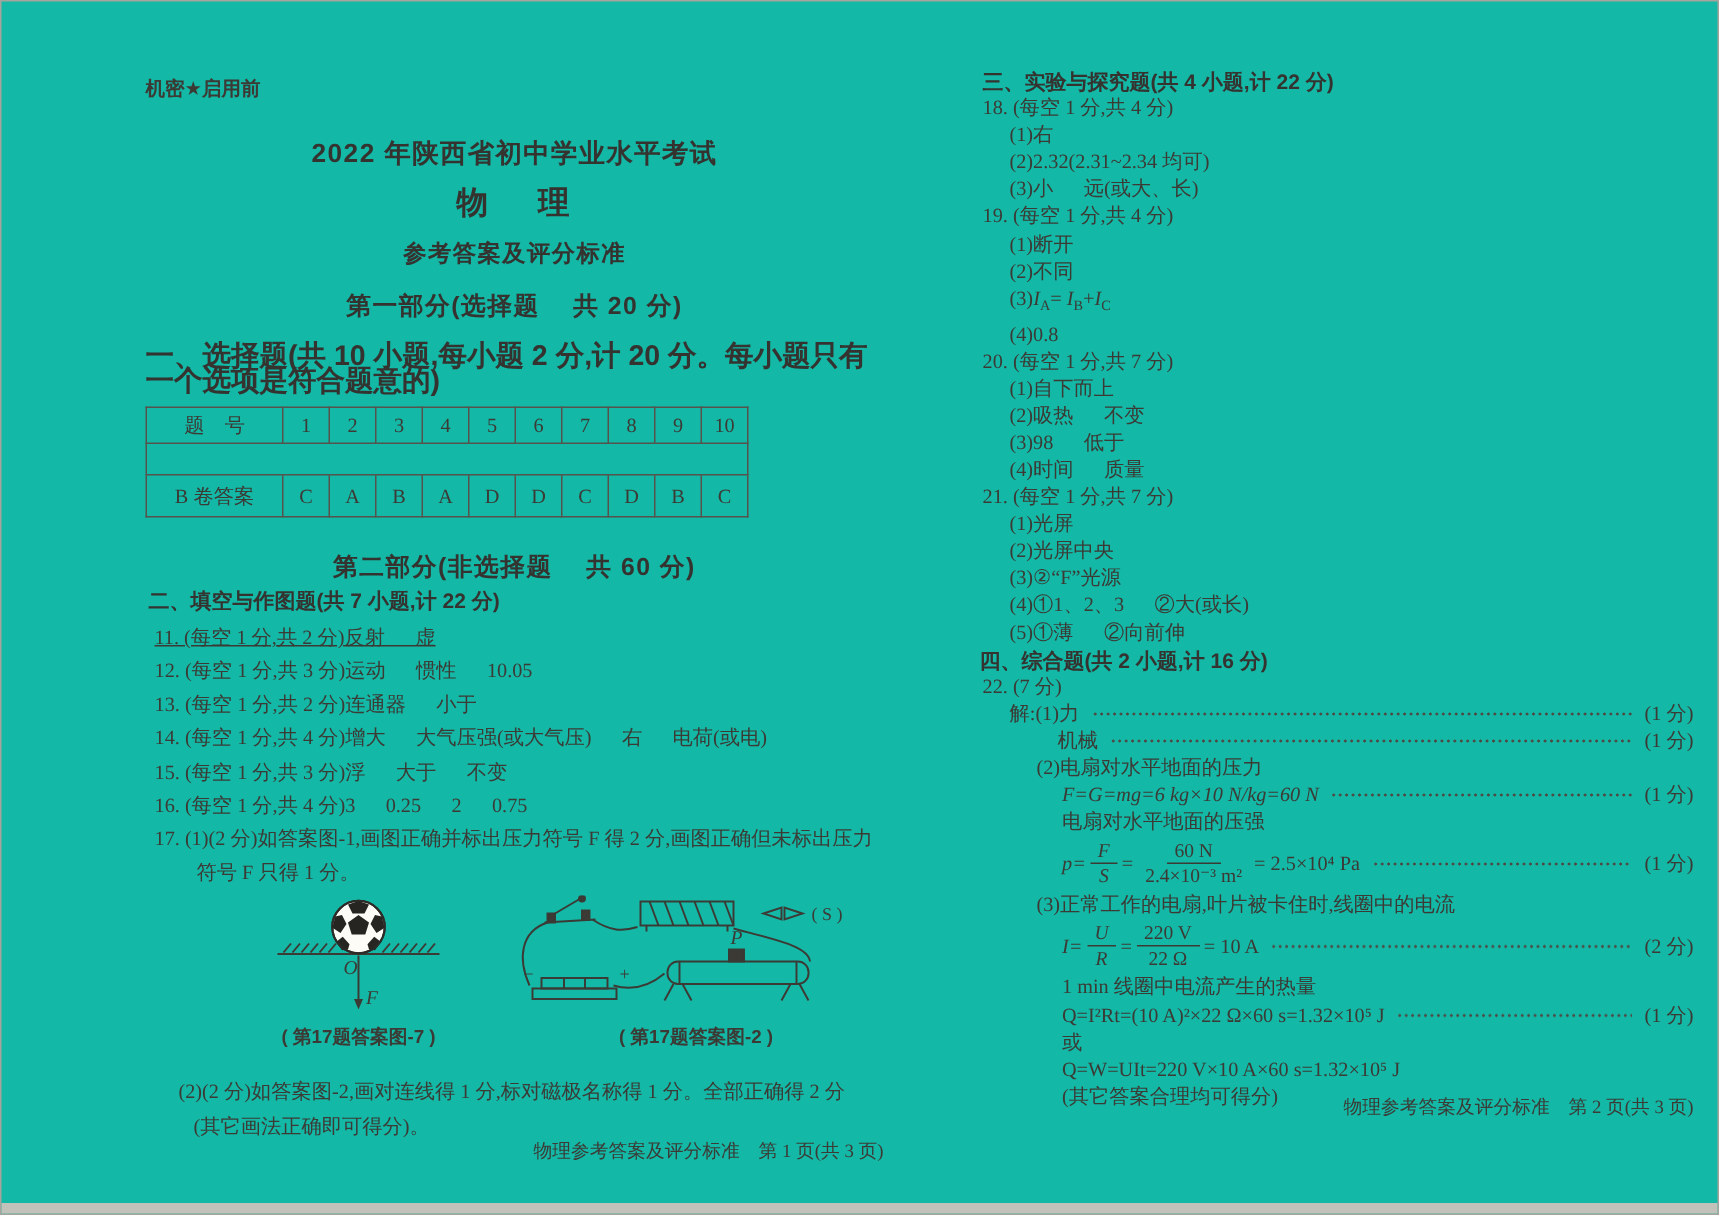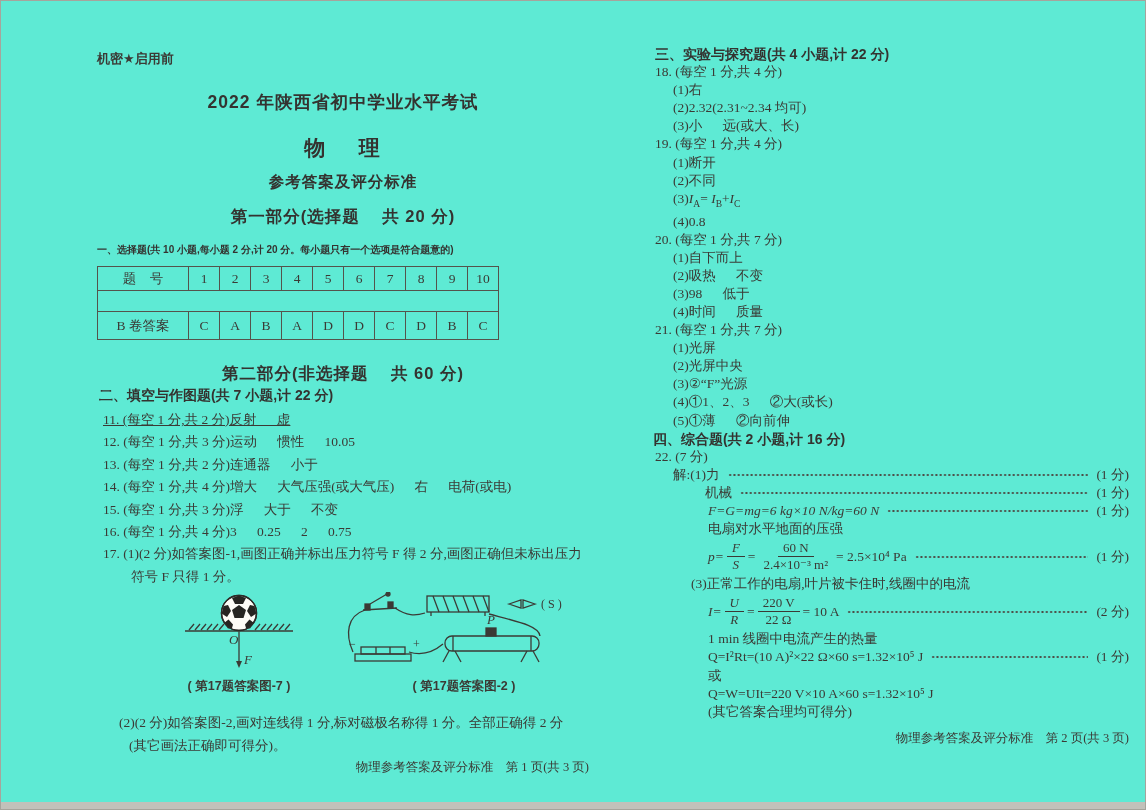--- a/index.html
+++ b/index.html
@@ -1,30 +1,30 @@
 <!DOCTYPE html>
 <html><head>
 <meta charset="utf-8">
 <style>
   html,body{margin:0;padding:0;width:1146px;height:810px;overflow:hidden;background:#90908c;}
-  .sheet{position:absolute;inset:0;background:#5eead4;border:1px solid #a6a49c;box-sizing:border-box;
+  .sheet{position:absolute;inset:0;background:#14b8a6;border:1px solid #a6a49c;box-sizing:border-box;
          font-family:"Liberation Serif","DejaVu Serif",serif;color:#3b3a35;}
   .edge-bottom{position:absolute;left:0;right:0;bottom:0;height:7px;background:#c2c1ba;}
   .line{white-space:pre-wrap;}
   .hd{font-family:"Liberation Sans","DejaVu Sans",sans-serif;font-weight:bold;color:#343330;}
   .center{text-align:center;}
 
   
   .col-left{position:absolute;left:96px;top:44px;width:492px;font-size:13.5px;line-height:22px;}
   .notice{font-size:13px;margin-top:3px;font-family:"Liberation Sans","DejaVu Sans",sans-serif;font-weight:bold;}
   .exam-title{font-size:17.5px;margin-top:21px;letter-spacing:1px;}
-  .subject-title{font-size:21px;margin-top:24px;letter-spacing:2px;}
+  .subject-title{font-size:21px;margin-top:12px;letter-spacing:2px;}
   .doc-subtitle{font-size:15.5px;margin-top:12px;letter-spacing:1px;}
   .part-head{font-size:16.5px;margin-top:12px;letter-spacing:1px;}
-  .choice-intro{font-size:10px;margin-top:14px;line-height:17px;}
+  .choice-intro{font-size:19px;margin-top:14px;line-height:17px;}
   table.ans-table{border-collapse:collapse;margin-top:8px;table-layout:fixed;}
   table.ans-table td{border:1px solid #55534c;text-align:center;font-size:13.5px;padding:0;}
   table.ans-table{border:1.5px solid #55534c;}
   td.tbl-lbl{width:90px;}
   td.tbl-c{width:30px;}
   tr.r-head td{height:23px;}
   tr.r-blank td{height:20px;border-left:1.5px solid #55534c;border-right:1.5px solid #55534c;}
   tr.r-ans td{height:27px;}
   .part2{margin-top:22px;}
   .sec-head{font-size:14px;margin-left:2px;}
@@ -262,20 +262,21 @@
     <div class="score-line sol-1">
       <span class="line">解:(1)力</span>
       <span class="leader"></span>
       <span class="score">(1 分)</span>
     </div>
     <div class="score-line sol-2">
       <span class="line">机械</span>
       <span class="leader"></span>
       <span class="score">(1 分)</span>
     </div>
+    <div class="sol-3 line">(2)电扇对水平地面的压力</div>
     <div class="score-line sol-4">
       <span class="var line">F=G=mg=6 kg×10 N/kg=60 N</span>
       <span class="leader"></span>
       <span class="score">(1 分)</span>
     </div>
     <div class="sol-4 line">电扇对水平地面的压强</div>
 
     <div class="score-line formula-row sol-4">
       <span class="var">p=</span>
       <span class="frac">

